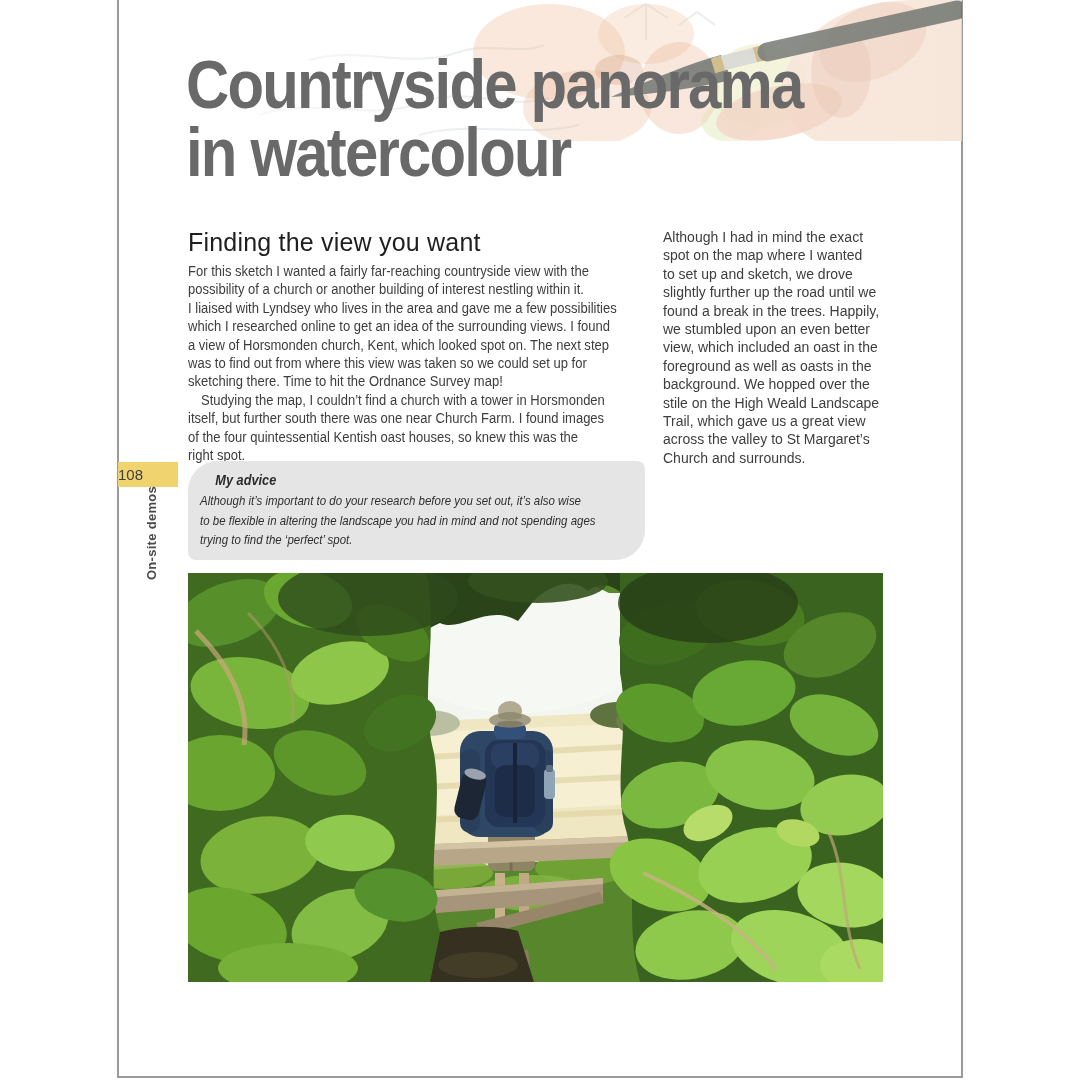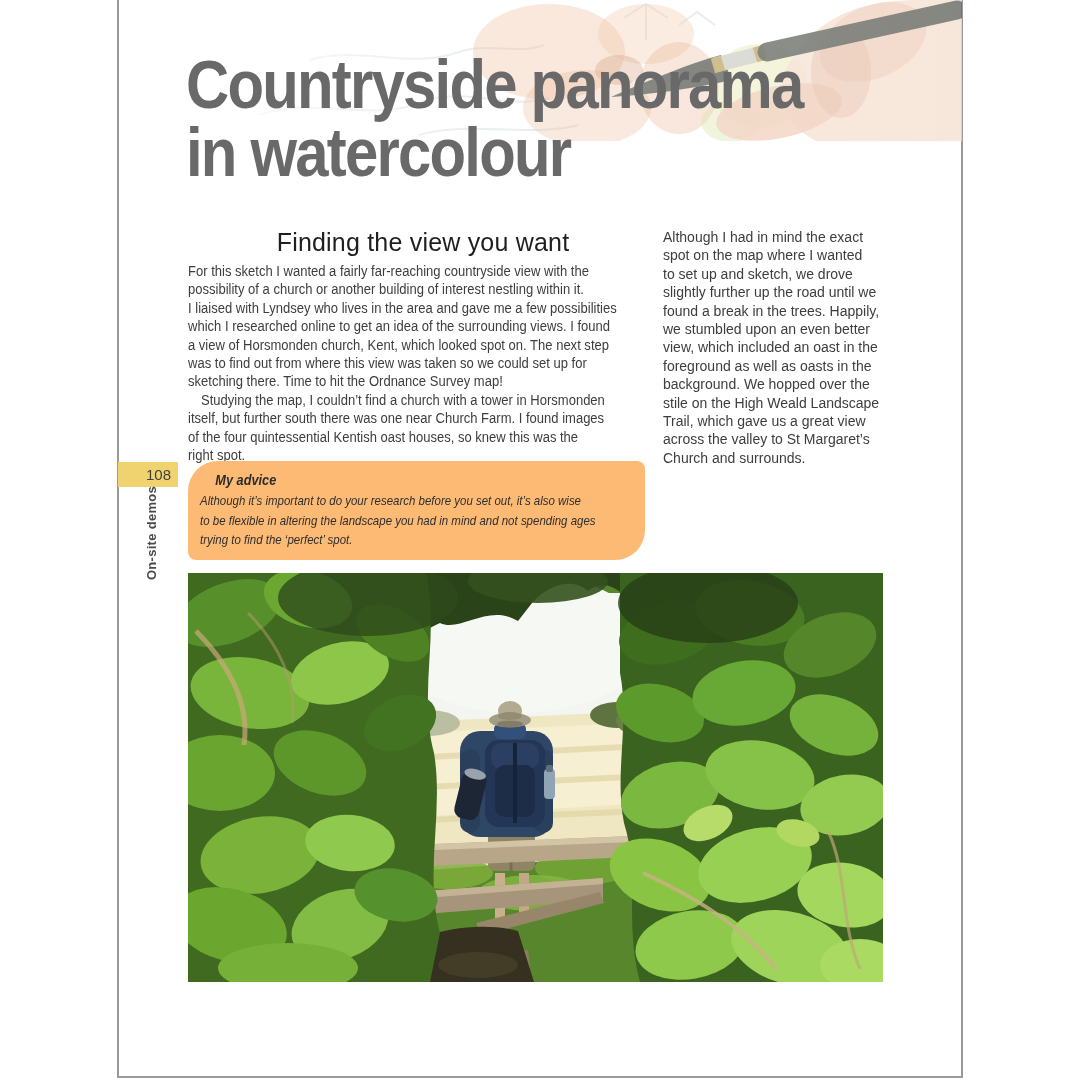--- a/index.html
+++ b/index.html
@@ -8,26 +8,26 @@
   .vline{position:absolute;width:2px;background:#9a9a9a;}
   .hline{position:absolute;height:2px;background:#9a9a9a;}
   .header-photo{position:absolute;left:119px;top:0;width:843px;height:141px;}
   .page-title{position:absolute;left:186px;top:50px;color:#696969;font-weight:bold;
               font-size:68px;line-height:68px;letter-spacing:-2px;
               transform:scaleX(0.88);transform-origin:left top;white-space:nowrap;z-index:3;}
   .col{position:absolute;top:228px;color:#3c3c3c;}
   .col-left{left:188px;width:470px;}
   .col-right{left:663px;width:290px;}
   .col-heading{font-size:25px;line-height:28px;color:#1f1f1f;margin:0 0 6px 0;font-weight:normal;
-               letter-spacing:0.2px;text-align:center;}
+               letter-spacing:0.2px;}
   .body-lines{font-size:14px;line-height:18.4px;white-space:pre-line;color:#3d3d3d;}
   .squeeze{transform:scaleX(0.93);transform-origin:left top;}
   .indent-first{text-indent:14px;}
   .page-tab{position:absolute;left:118px;top:462px;width:60px;height:25px;
-            display:flex;align-items:center;justify-content:flex-end;padding-right:7px;
+            display:flex;align-items:center;justify-content:flex-start;padding-right:7px;
             box-sizing:border-box;font-size:15px;color:#3f3f3f;}
   .side-label{position:absolute;left:151px;top:533px;transform:translate(-50%,-50%) rotate(-90deg);
               white-space:nowrap;font-size:13px;font-weight:bold;color:#4a4a4a;letter-spacing:0.3px;}
   .advice-box{position:absolute;left:188px;top:461px;width:457px;height:99px;
               border-radius:30px 8px 30px 8px;box-sizing:border-box;padding:10px 14px 0 12px;}
   .advice-inner{transform:scaleX(0.85);transform-origin:left top;width:538px;}
   .advice-heading{font-size:15px;font-weight:bold;font-style:italic;color:#2c2c2c;
                   margin:0 0 3px 18px;}
   .advice-body{font-size:13.5px;font-style:italic;line-height:19.5px;color:#2e2e2e;
                white-space:pre-line;}
@@ -121,21 +121,21 @@
 across the valley to St Margaret’s
 Church and surrounds.</div>
   </div>
 
   <div class="page-tab" style="background: rgb(240, 211, 111);">
     <span>108</span>
   </div>
 
   <div class="side-label">On-site demos</div>
 
-  <div class="advice-box" style="background: #fdba74;">
+  <div class="advice-box" style="background: #e5e5e5;">
     <div class="advice-inner">
       <div class="advice-heading">My advice</div>
       <div class="advice-body">Although it’s important to do your research before you set out, it’s also wise
 to be flexible in altering the landscape you had in mind and not spending ages
 trying to find the ‘perfect’ spot.</div>
     </div>
   </div>
 
   <svg class="main-photo" viewBox="0 0 695 409" preserveAspectRatio="none" role="img" aria-label="Hiker wearing a wide-brimmed hat and navy backpack crossing a wooden stile through a gap in dense green hedgerow, bright wheat field beyond, yellow waymarker disc on the post">
 

